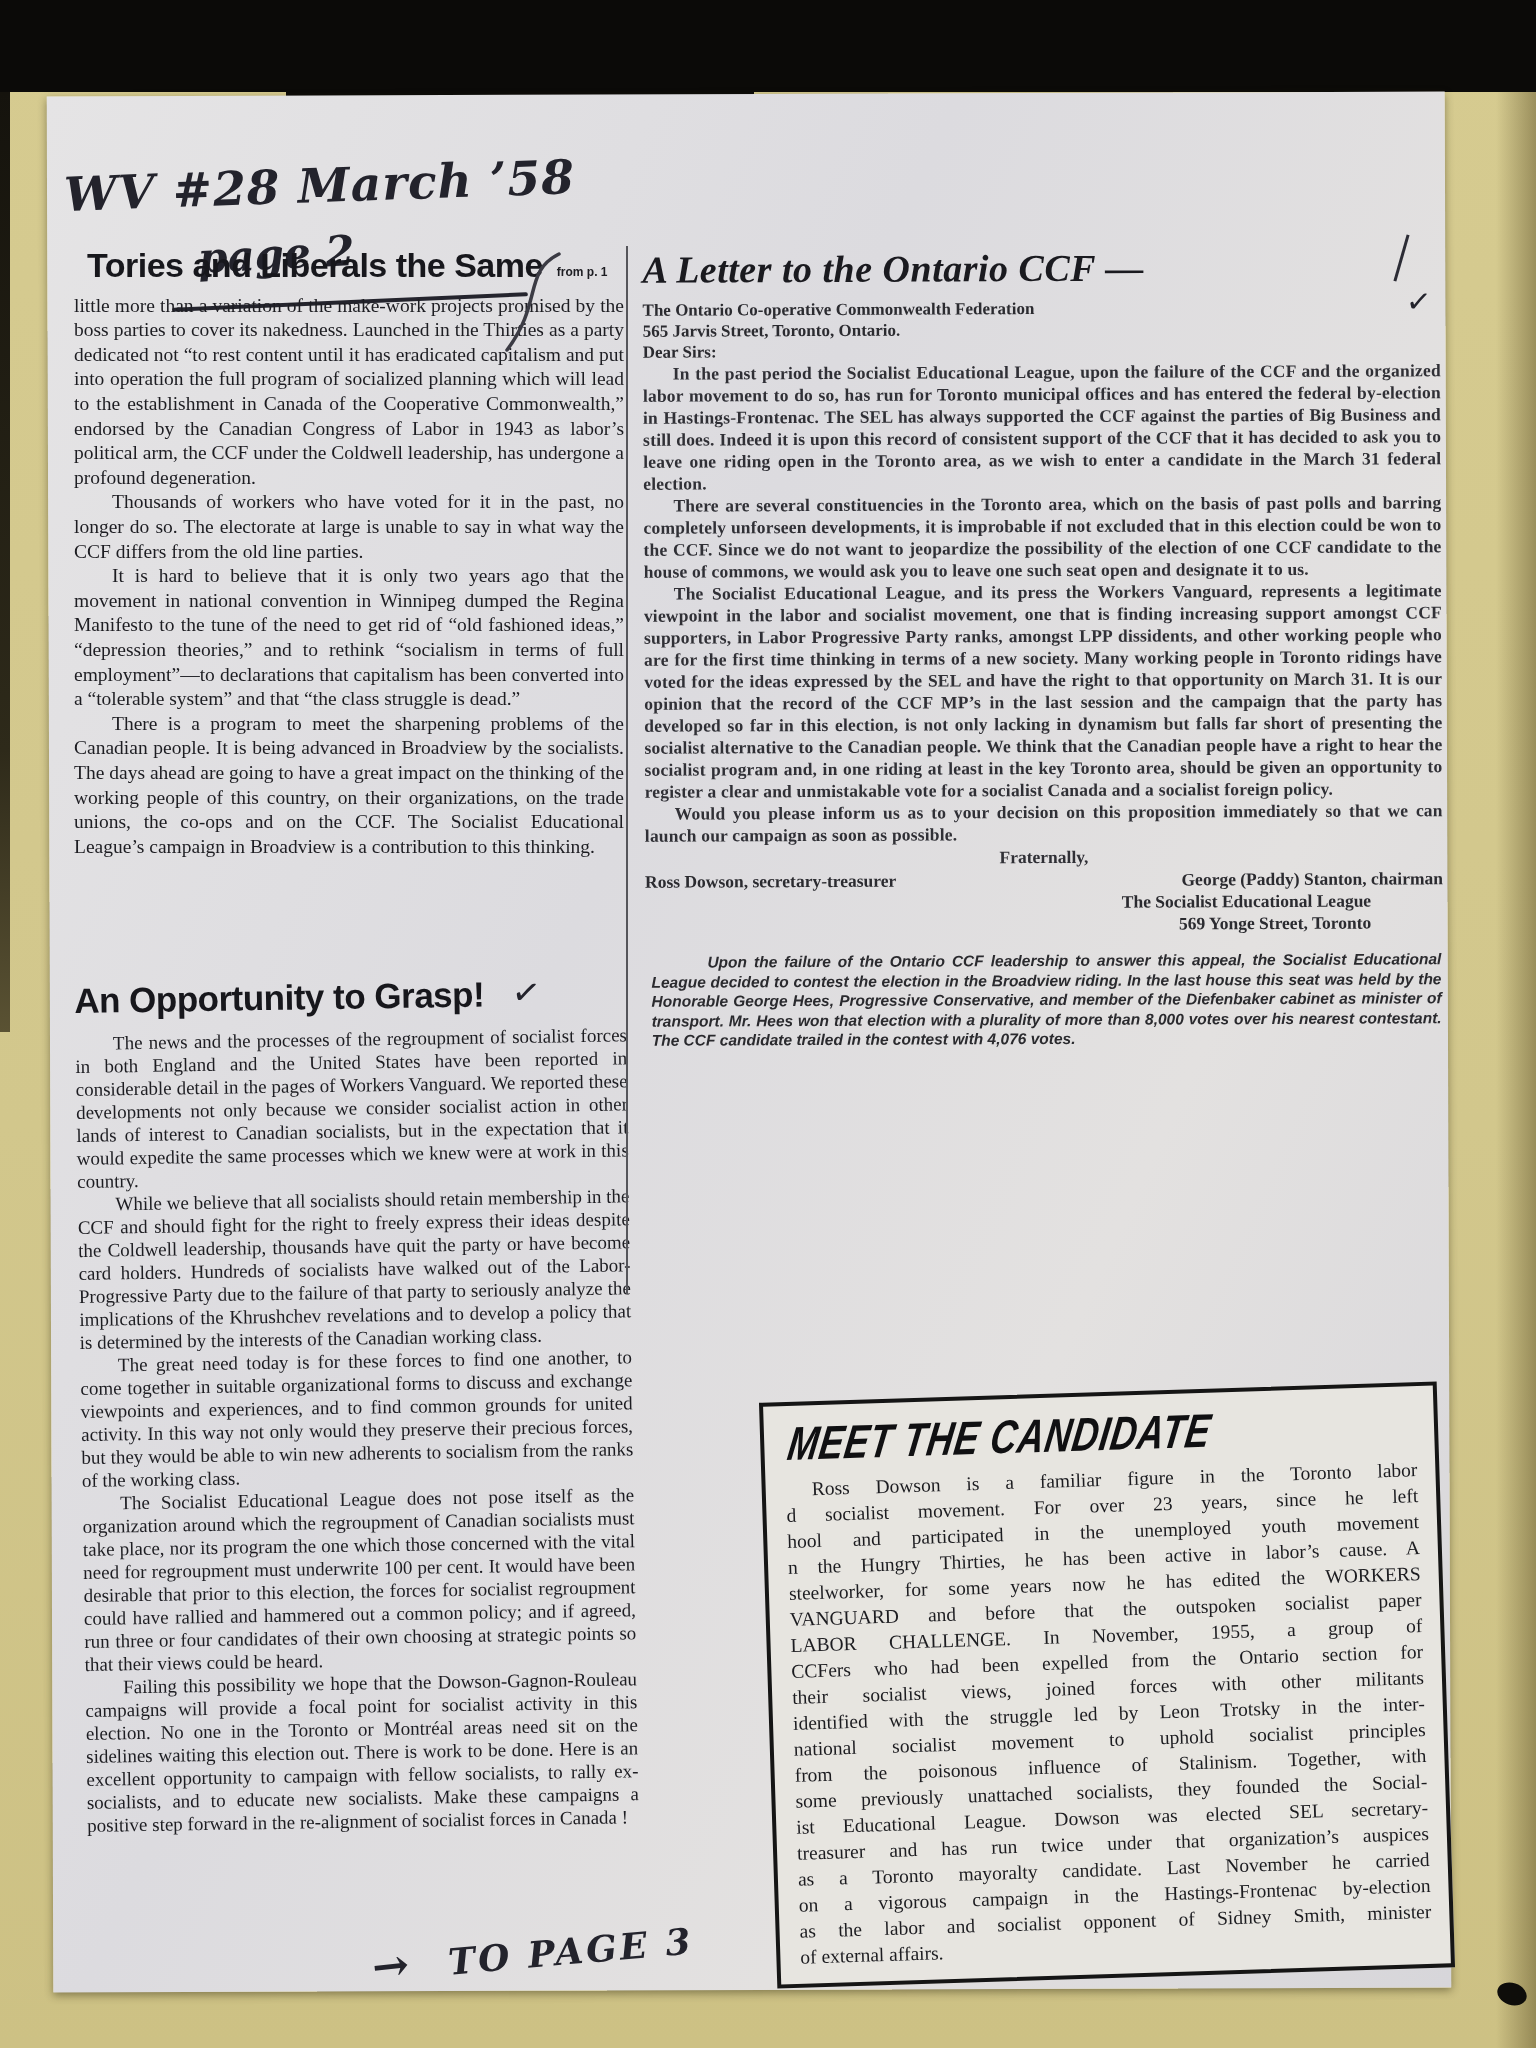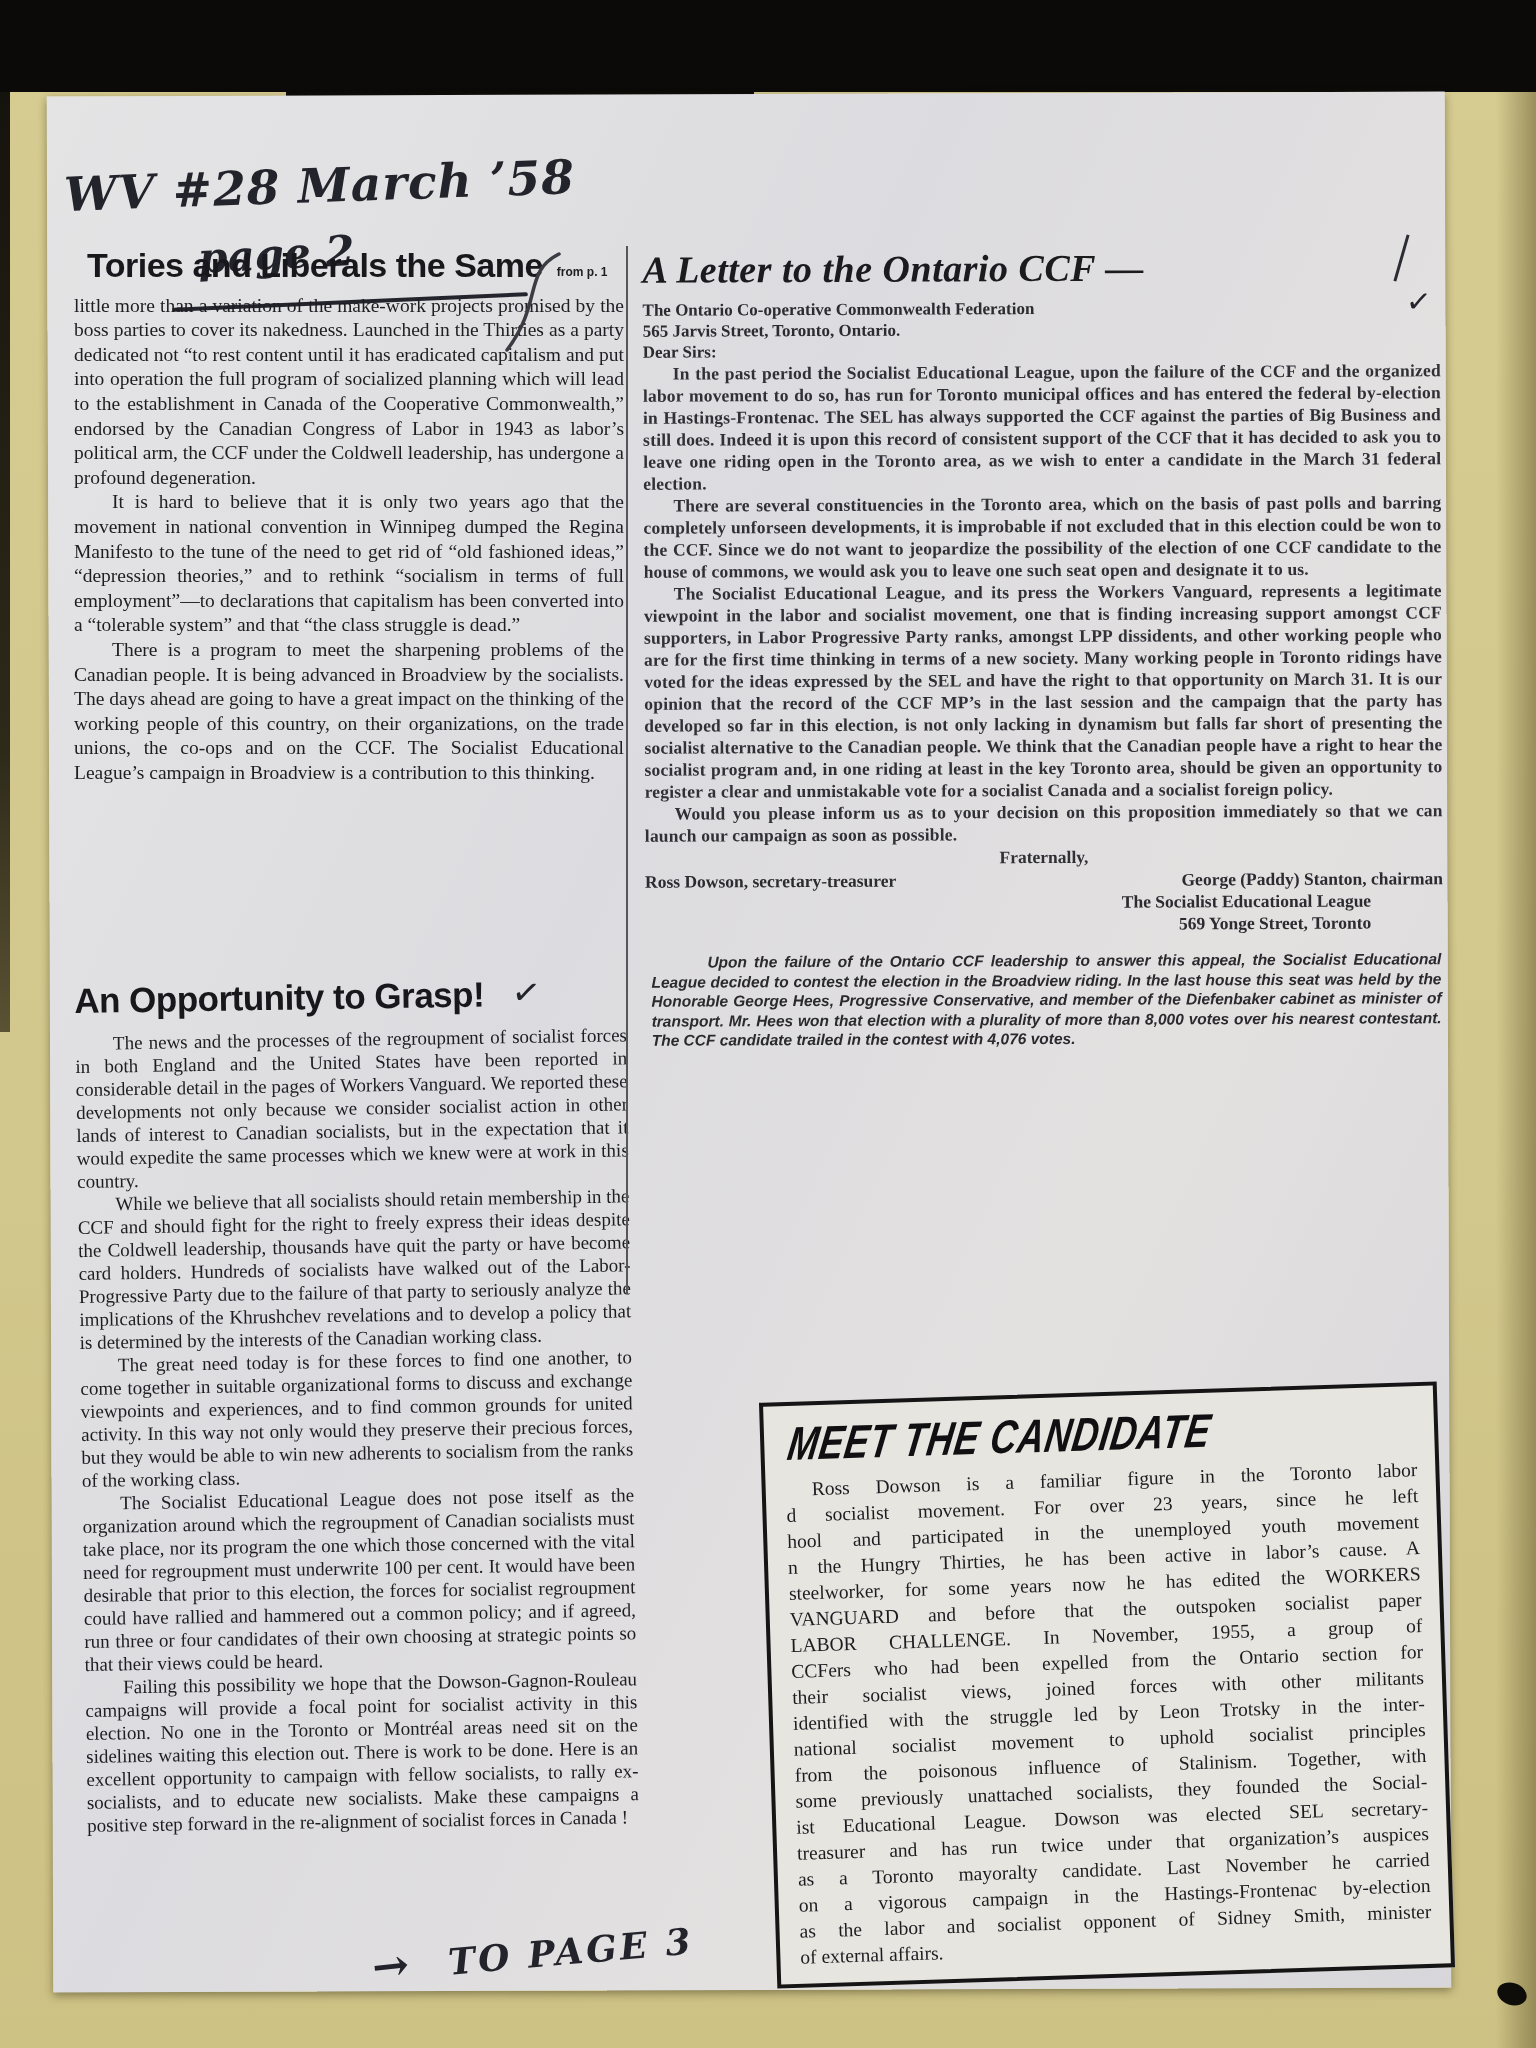--- a/index.html
+++ b/index.html
@@ -79,20 +79,21 @@
   <div id="hw1" class="hand">WV #28 March ’58</div>
   <div id="hw2" class="hand">page 2</div>
   <div id="hwline"></div>
 
   <section id="tories">
     <div class="headrow">
       <h1 class="sans-head">Tories and Liberals the Same</h1>
       <span class="frompage">from p. 1</span>
     </div>
     <p class="body-p">little more than a variation of the make-work projects promised by the boss parties to cover its nakedness.  Launched in the Thirties as a party dedicated not “to rest content until it has eradicated capitalism and put into operation the full program of socialized planning which will lead to the establishment in Canada of the Cooperative Commonwealth,” endorsed by the Canadian Congress of Labor in 1943 as labor’s political arm, the CCF under the Coldwell leadership, has undergone a profound degeneration.</p>
+    <p class="body-p ind">Thousands of workers who have voted for it in the past, no longer do so.  The electorate at large is unable to say in what way the CCF differs from the old line parties.</p>
     <p class="body-p ind">It is hard to believe that it is only two years ago that the movement in national convention in Winnipeg dumped the Regina Manifesto to the tune of the need to get rid of “old fashioned ideas,” “depression theories,” and to rethink “socialism in terms of full employment”—to declarations that capitalism has been converted into a “tolerable system” and that “the class struggle is dead.”</p>
     <p class="body-p ind">There is a program to meet the sharpening problems of the Canadian people.  It is being advanced in Broadview by the socialists.  The days ahead are going to have a great impact on the thinking of the working people of this country, on their organizations, on the trade unions, the co-ops and on the CCF.  The Socialist Educational League’s campaign in Broadview is a contribution to this thinking.</p>
   </section>
 
   <svg id="swoosh" width="70" height="106" viewBox="0 0 70 106">
     <path d="M62,4 C26,22 46,52 10,100" stroke="#3b3b44" stroke-width="3.5" fill="none" stroke-linecap="round"></path>
   </svg>
 
   <section id="opp">
     <h1 class="sans-head">An Opportunity to Grasp!</h1>

